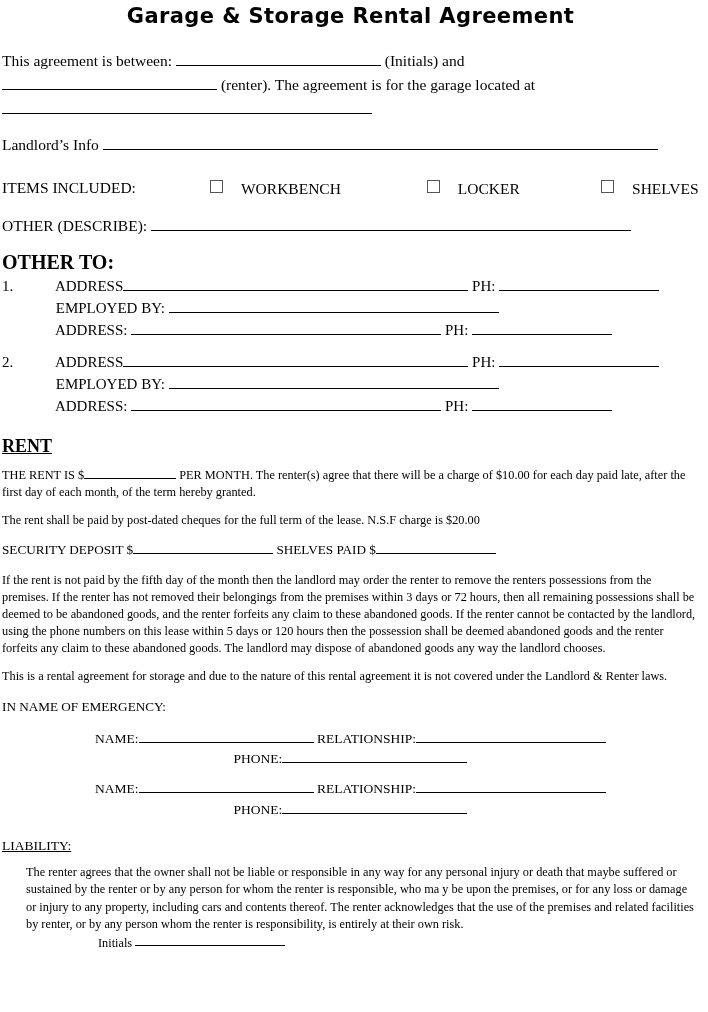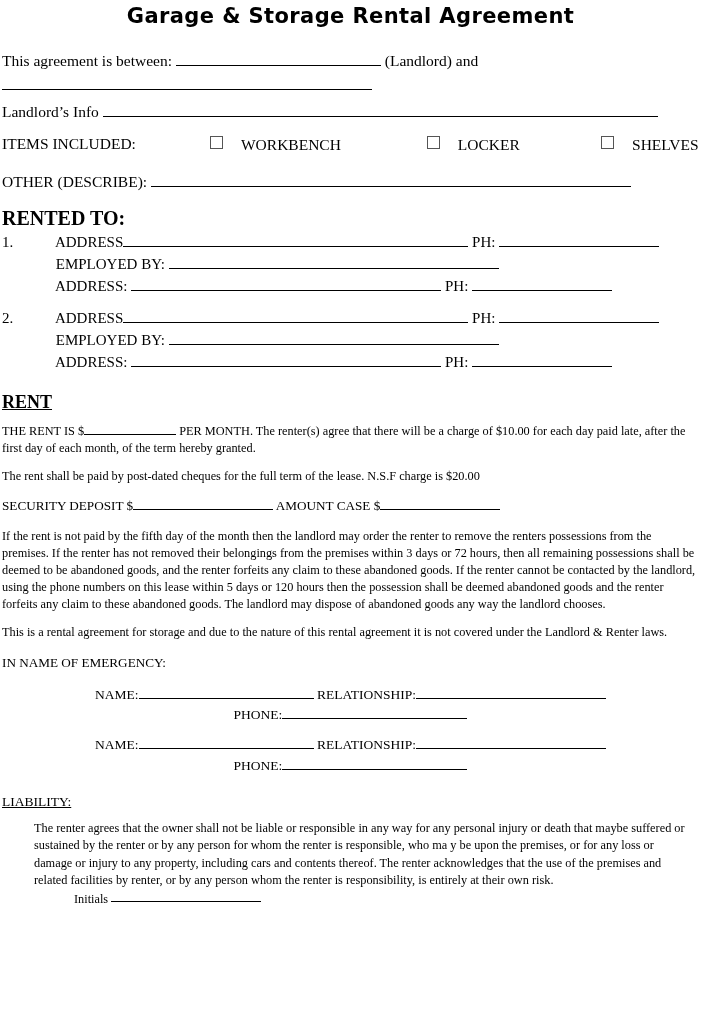--- a/index.html
+++ b/index.html
@@ -50,28 +50,28 @@
   }
 
   
   .intro { font-size: 15.5px; line-height: 1.45; }
   .intro .l1 { width: 205px; }
   .intro .l2 { width: 215px; }
   .intro .l3 { width: 370px; }
 
   .landlord-row {
     font-size: 15.5px;
-    margin-top: 5px;
+    margin-top: 14px;
     white-space: nowrap;
   }
   .landlord-row .line { width: 555px; }
 
   
   .items {
-    margin-top: 14px;
+    margin-top: 25px;
     font-size: 15.5px;
   }
   .items-label {
     display: inline-block;
     width: 160px;
     vertical-align: top;
   }
   .items-grid {
     display: inline-block;
     vertical-align: top;
@@ -138,39 +138,43 @@
 
   h3.liability {
     font-size: 13.5px;
     font-weight: normal;
     text-decoration: underline;
     margin: 18px 0 10px 0;
   }
   .liability-body {
     font-size: 12.3px;
     line-height: 1.42;
-    margin-left: 32px;
+    margin-left: 24px;
     margin-right: 4px;
   }
-  .initials { margin-left: 72px; }
+  .initials { margin-left: 96px; }
   .initials .line { width: 150px; }
 </style>
 </head>
 <body>
 
 <div class="page">
   <div class="inner">
 
     <h1 class="doc-title">Garage &amp; Storage Rental Agreement</h1>
 
     <div class="intro">
       <div class="para">
         <span>This agreement is between:</span>
         <span class="line l1"></span>
-        <span>(Landlord) and</span>
+        <span>(Initials) and</span>
+      </div>
+      <div class="para">
+        <span class="line l2"></span>
+        <span>(renter).  The agreement is for the garage located at</span>
       </div>
       <div class="para">
         <span class="line l3"></span>
       </div>
     </div>
 
     <div class="landlord-row">
       <span>Landlord’s Info</span>
       <span class="line"></span>
     </div>
@@ -193,21 +197,21 @@
           </span>
         </span>
       </span>
     </div>
 
     <div class="other-row">
       <span>OTHER (DESCRIBE):</span>
       <span class="line"></span>
     </div>
 
-    <h2 class="section">RENTED TO:</h2>
+    <h2 class="section">OTHER TO:</h2>
 
     <div class="rt-block">
       <div class="rt-row">
         <span class="rt-num">1.</span>
         <span>ADDRESS</span><span class="line rt-addr-line"></span>
         <span>PH:</span>
         <span class="line rt-ph-line"></span>
       </div>
       <div class="rt-row">
         <span class="rt-indent"></span>
@@ -250,21 +254,21 @@
 
     <div class="small rent-line">
       <span>THE RENT IS $</span><span class="line"></span>
       <span>PER MONTH.  The renter(s) agree that there will be a charge of $10.00 for each day paid late, after the first day of each month, of the term hereby granted.</span>
     </div>
 
     <div class="small">The rent shall be paid by post-dated cheques for the full term of the lease. N.S.F charge is $20.00</div>
 
     <div class="sec-dep">
       <span>SECURITY DEPOSIT $</span><span class="line l1"></span>
-      <span>AMOUNT CASE $</span><span class="line l2"></span>
+      <span>SHELVES PAID $</span><span class="line l2"></span>
     </div>
 
     <div class="small">If the rent is not paid by the fifth day of the month then the landlord may order the renter to remove the renters possessions from the premises. If the renter has not removed their belongings from the premises within 3 days or 72 hours, then all remaining possessions shall be deemed to be abandoned goods, and the renter forfeits any claim to these abandoned goods.  If the renter cannot be contacted by the landlord, using the phone numbers on this lease within 5 days or 120 hours then the possession shall be deemed abandoned goods and the renter forfeits any claim to these abandoned goods. The landlord may dispose of abandoned goods any way the landlord chooses.</div>
 
     <div class="small">This is a rental agreement for storage and due to the nature of this rental agreement it is not covered under the Landlord &amp; Renter laws.</div>
 
     <div class="emerg-head">IN NAME OF EMERGENCY:</div>
 
     <div>
       <div class="emerg-row">

